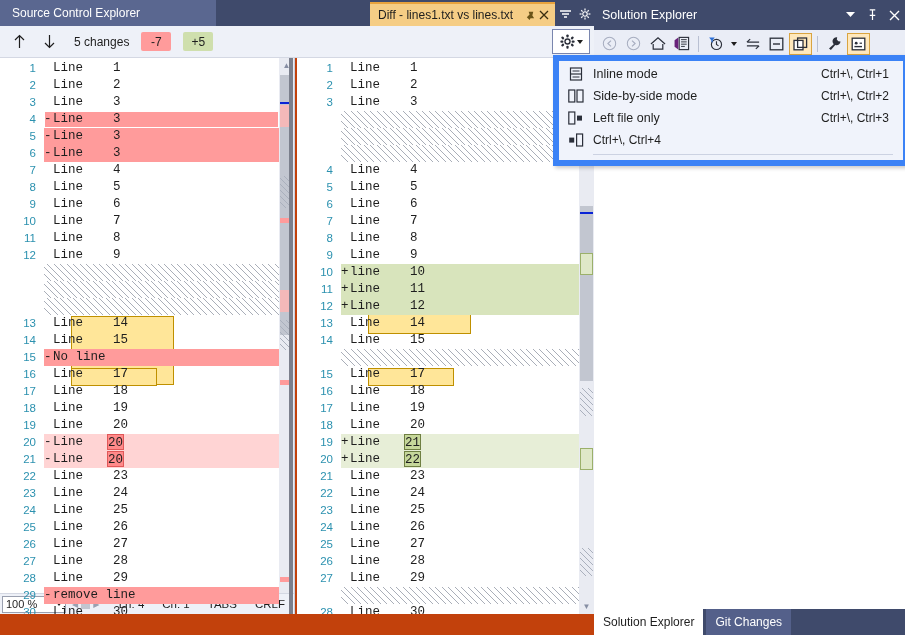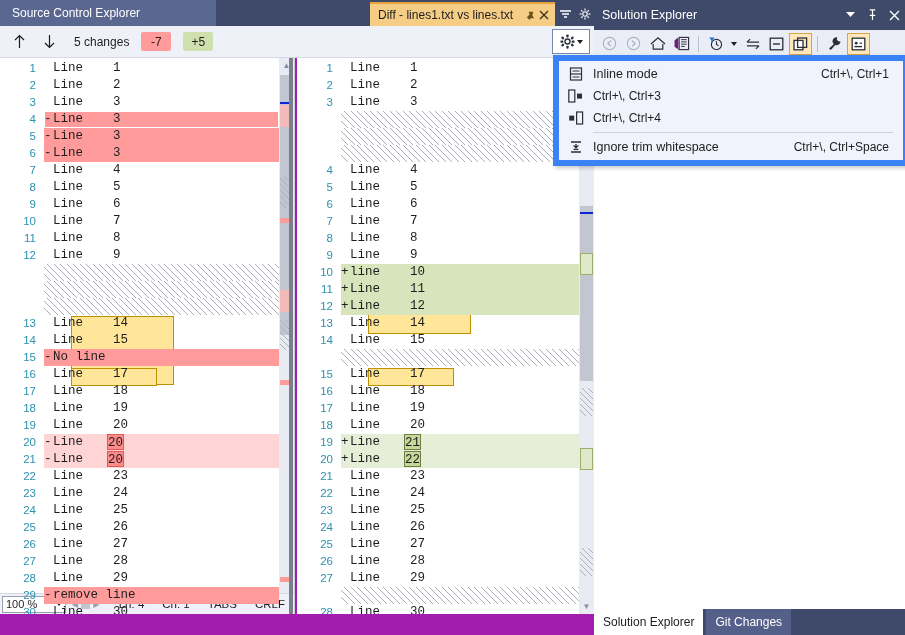--- a/index.html
+++ b/index.html
@@ -2,21 +2,21 @@
 <html><head>
 <meta charset="utf-8">
 <style>
   html,body{margin:0;padding:0;}
   body{
     width:905px;height:635px;overflow:hidden;
     font-family:"Liberation Sans", sans-serif;
     font-size:12px;color:#1e1e1e;background:#4f5b83;
     -webkit-font-smoothing:antialiased;
   }
-  .app{position:relative;width:905px;height:635px;background:#a21caf;}
+  .app{position:relative;width:905px;height:635px;background:#c2410c;}
 
   
   .tabstrip{position:absolute;left:0;top:0;width:594px;height:26px;background:#3f4a6b;}
   .tab-inactive{
     position:absolute;left:0;top:0;width:216px;height:26px;
     background:#5a6790;color:#ffffff;font-size:12px;
     display:flex;align-items:center;padding-left:12px;box-sizing:border-box;
   }
   .tab-active{
     position:absolute;left:370px;top:2px;width:185px;height:24px;
@@ -469,41 +469,41 @@
             <path d="M3.5 4 H10.5 M3.5 10 H10.5" stroke="#2b2f3a" stroke-width="1"></path>
           </svg>
         </span>
         <span class="mi-label">Inline mode</span>
         <span class="mi-key">Ctrl+\, Ctrl+1</span>
       </div>
       <div class="mi">
         <span class="mi-icon">
           <svg width="16" height="14" viewBox="0 0 16 14">
             <rect x="0.8" y="1" width="6" height="12" fill="none" stroke="#2b2f3a" stroke-width="1.2"></rect>
+            <rect x="9" y="1" width="6" height="12" fill="none" stroke="#2b2f3a" stroke-width="1.2"></rect>
+          </svg>
+        </span>
+        <span class="mi-label">Side-by-side mode</span>
+        <span class="mi-key">Ctrl+\, Ctrl+2</span>
+      </div>
+      <div class="mi">
+        <span class="mi-icon">
+          <svg width="16" height="14" viewBox="0 0 16 14">
+            <rect x="0.8" y="1" width="6" height="12" fill="none" stroke="#2b2f3a" stroke-width="1.2"></rect>
             <rect x="9" y="4.6" width="5" height="5" fill="#2b2f3a"></rect>
           </svg>
         </span>
+        <span class="mi-label">Left file only</span>
         <span class="mi-key">Ctrl+\, Ctrl+3</span>
       </div>
       <div class="mi">
         <span class="mi-icon">
           <svg width="16" height="14" viewBox="0 0 16 14">
             <rect x="1.2" y="4.6" width="5" height="5" fill="#2b2f3a"></rect>
             <rect x="8.6" y="1" width="6" height="12" fill="none" stroke="#2b2f3a" stroke-width="1.2"></rect>
           </svg>
         </span>
         <span class="mi-key">Ctrl+\, Ctrl+4</span>
       </div>
       <div class="msep"></div>
-      <div class="mi">
-        <span class="mi-icon">
-          <svg width="14" height="14" viewBox="0 0 14 14">
-            <path d="M2 2 H12 M2 12 H12" stroke="#2b2f3a" stroke-width="1.4"></path>
-            <path d="M7 4 V7.4 M4.6 5.4 L7 7.8 L9.4 5.4" stroke="#2b2f3a" stroke-width="1.3" fill="none"></path>
-            <path d="M4.6 9.4 H9.4" stroke="#2b2f3a" stroke-width="1.3"></path>
-          </svg>
-        </span>
-        <span class="mi-label">Ignore trim whitespace</span>
-        <span class="mi-key">Ctrl+\, Ctrl+Space</span>
-      </div>
     </div>
 
 </div>
 
 </body></html>

